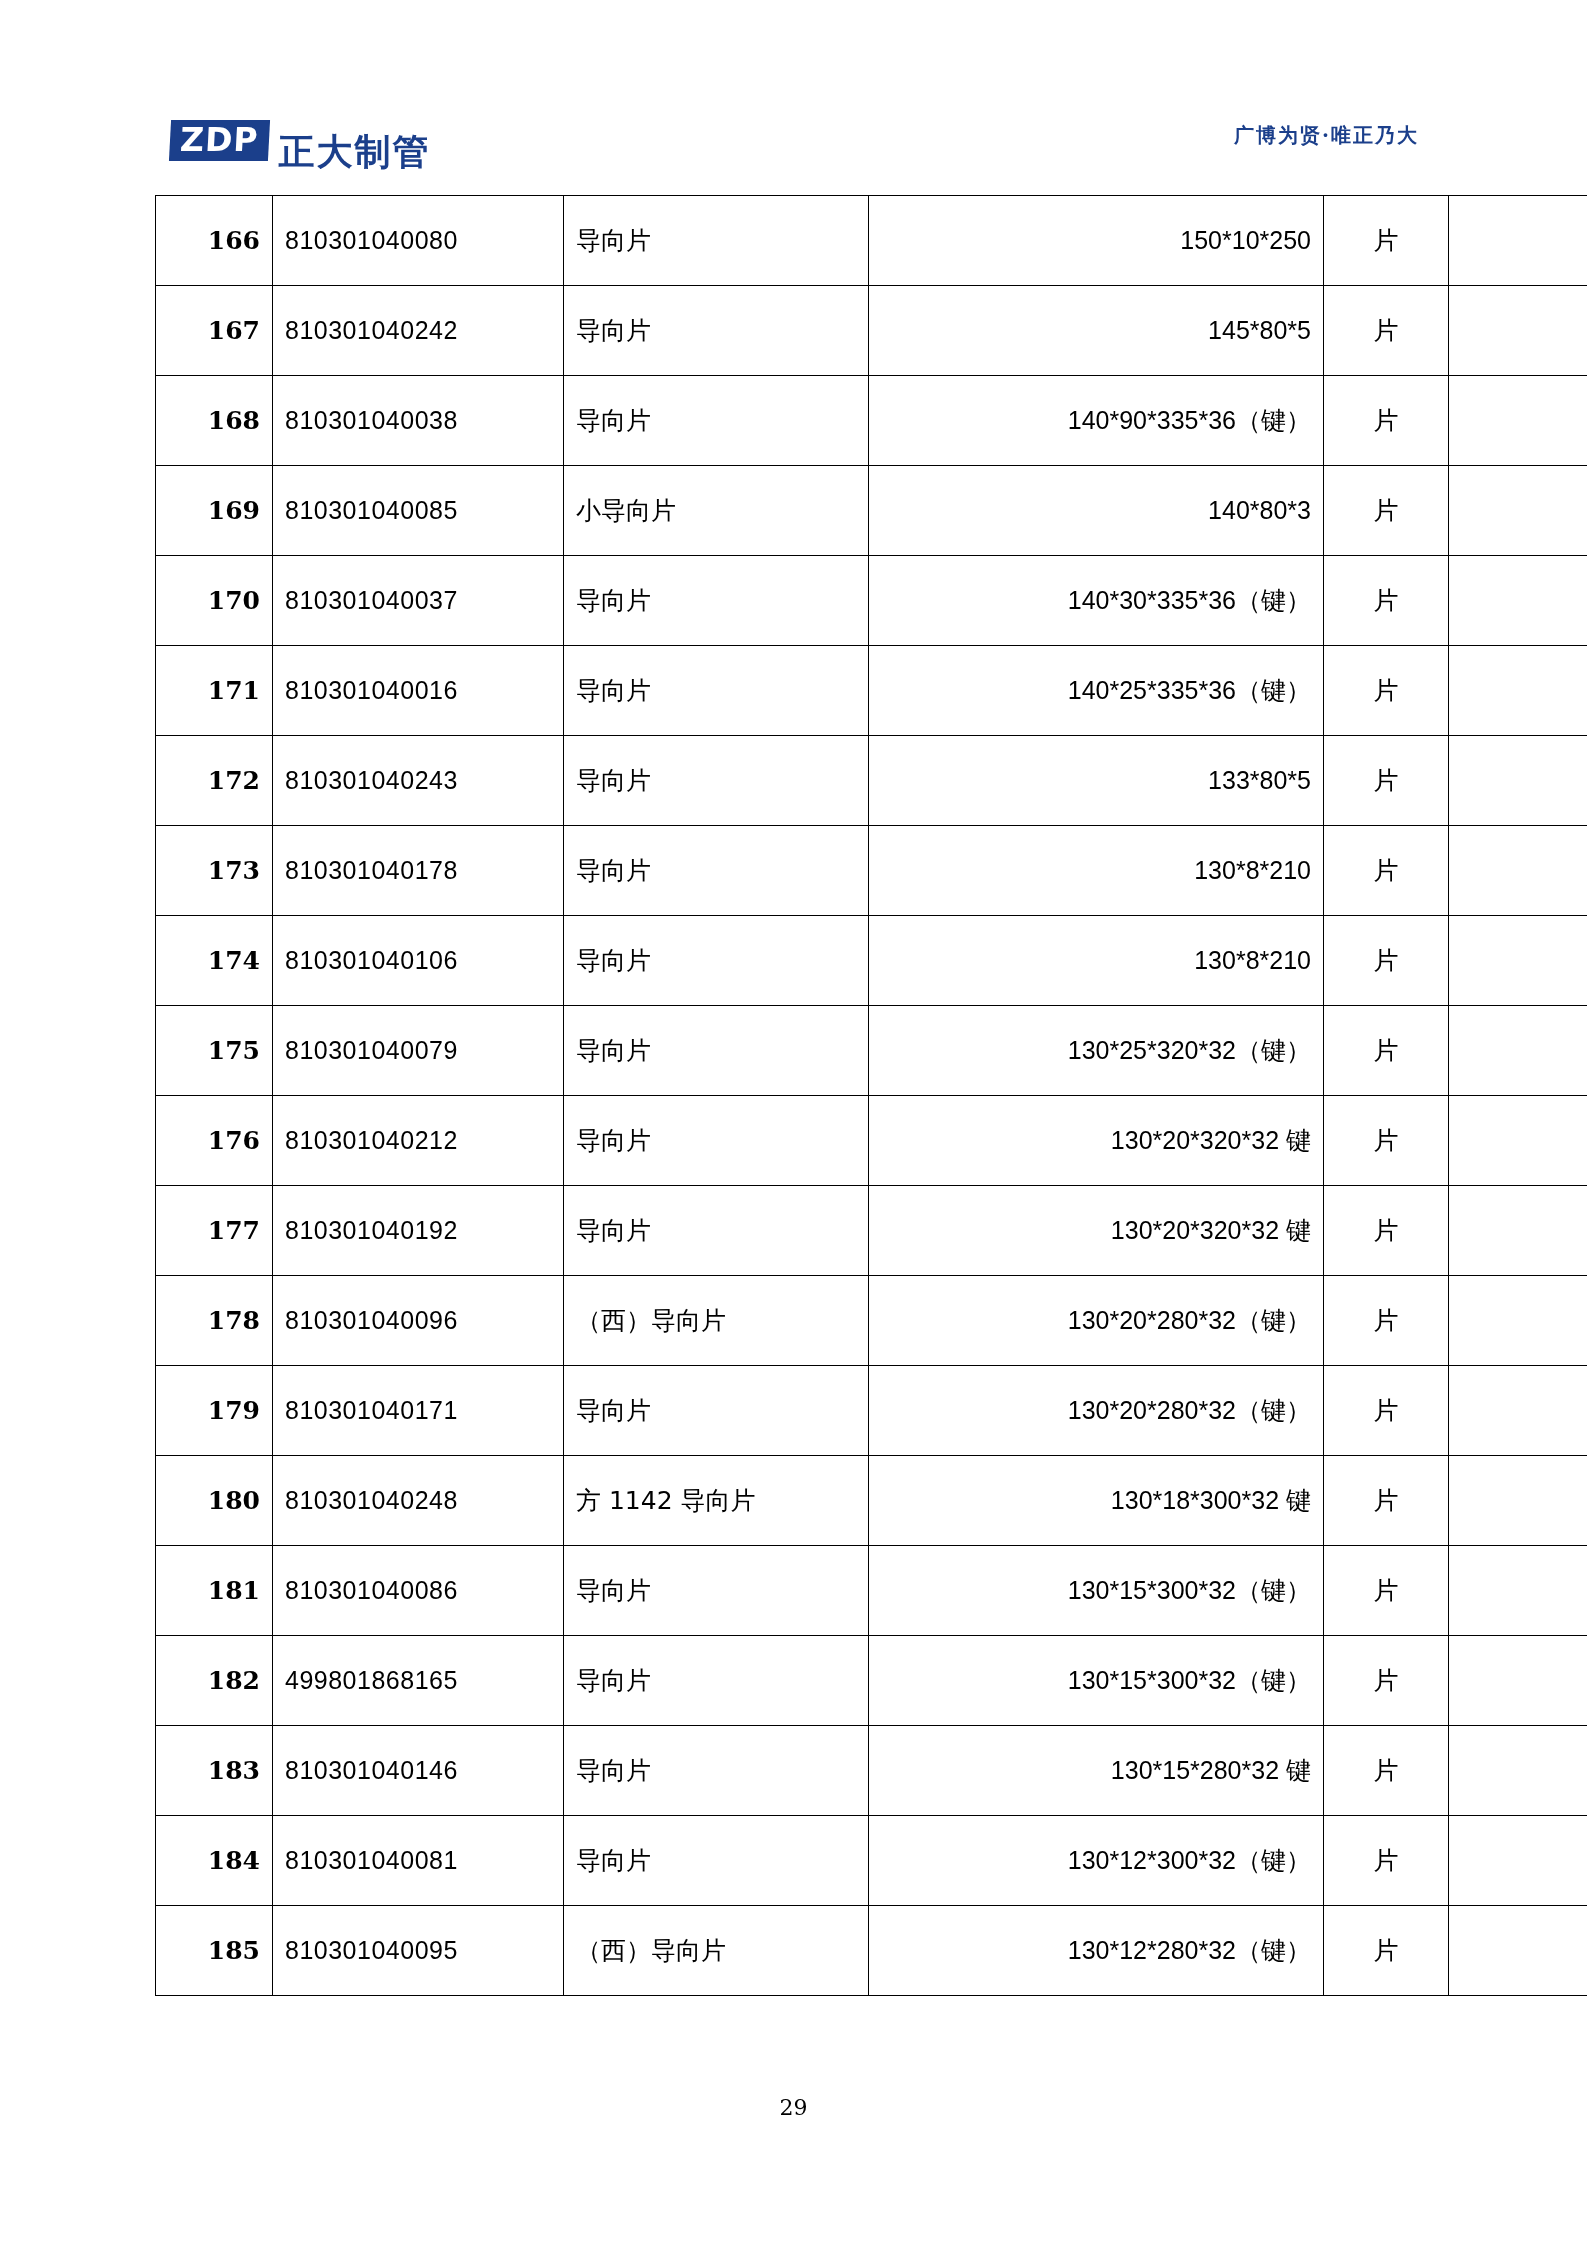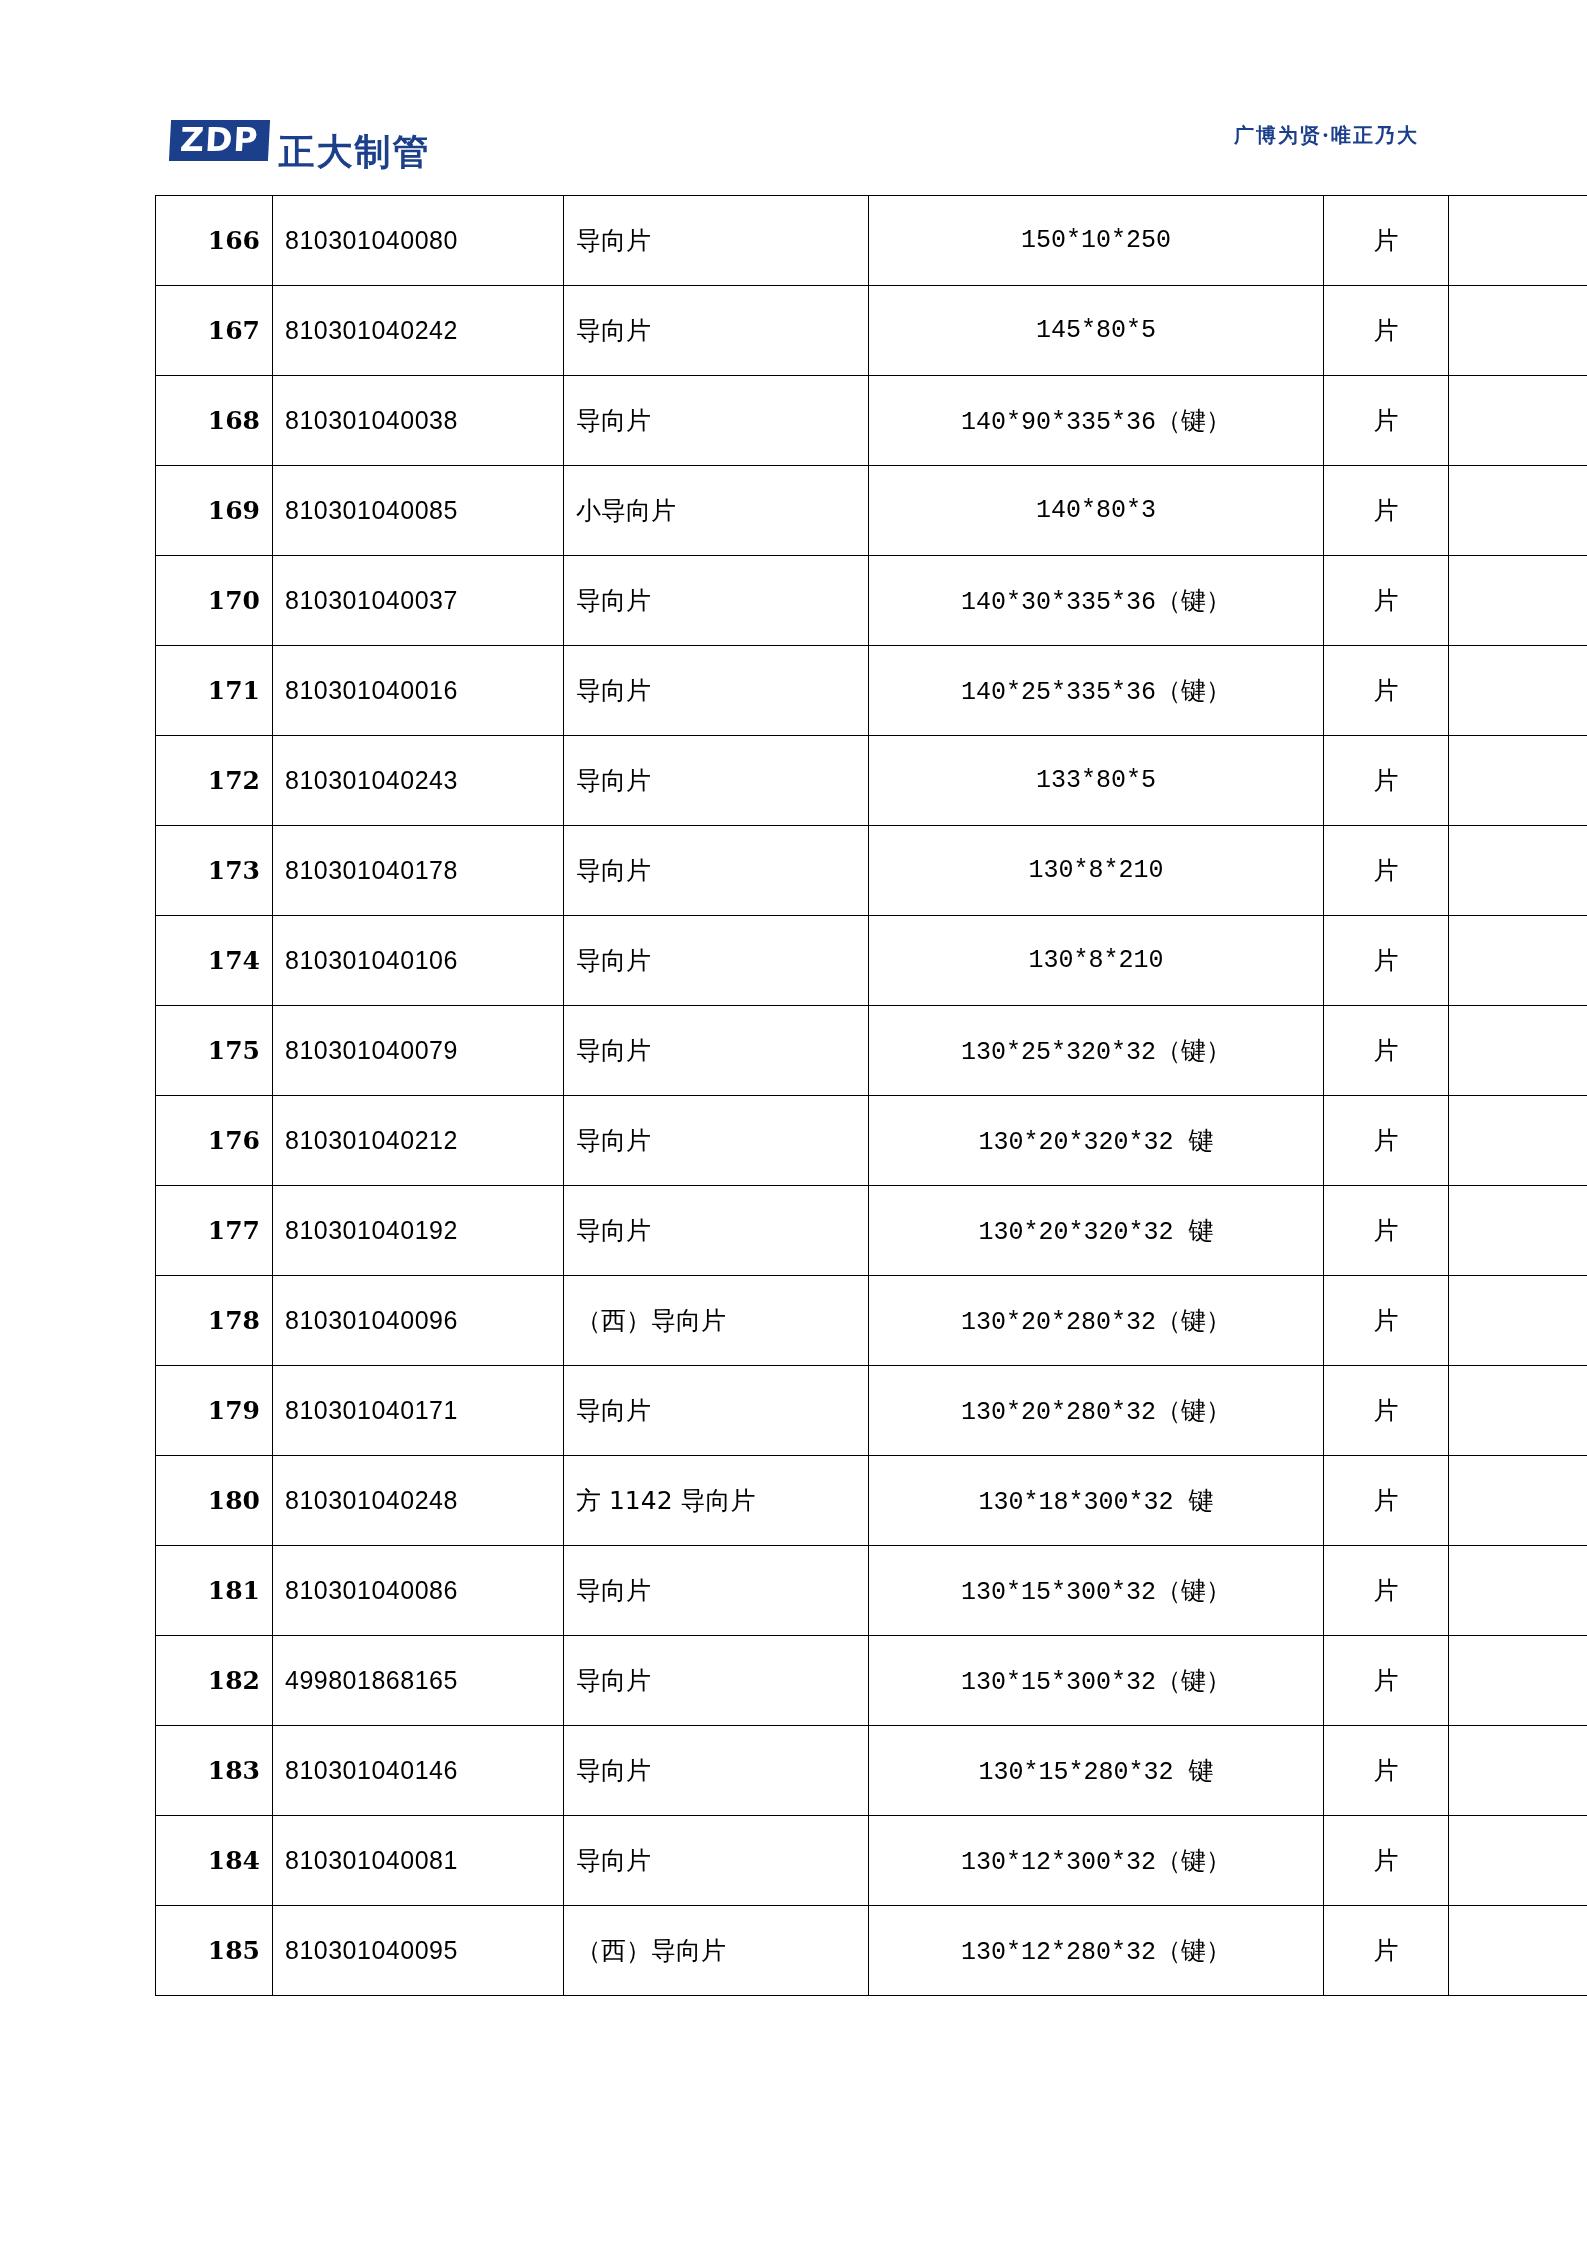--- a/index.html
+++ b/index.html
@@ -106,23 +106,23 @@
   }
   td.c-name {
     width: 280px;
     text-align: left;
     padding-left: 18px;
     font-family: "DejaVu Sans", sans-serif;
     font-size: 26px;
   }
   td.c-spec {
     width: 430px;
-    text-align: center;
+    text-align: right;
     padding-left: 18px;
-    font-family: Liberation Mono, monospace;
+    font-family: Liberation Sans, sans-serif;
     font-size: 26px;
   }
   td.c-unit {
     width: 100px;
     text-align: center;
     font-family: "DejaVu Sans", sans-serif;
     font-size: 26px;
   }
   td.c-extra {
     width: 120px;
@@ -315,14 +315,17 @@
             <td class="c-code">810301040095</td>
             <td class="c-name">（西）导向片</td>
             <td class="c-spec">130*12*280*32（键）</td>
             <td class="c-unit">片</td>
             <td class="c-extra"></td>
           </tr>
         </tbody>
     </table>
   </div>
 
+  <div class="footer">
+    <span>29</span>
+  </div>
 
 </div>
 
 </body></html>

